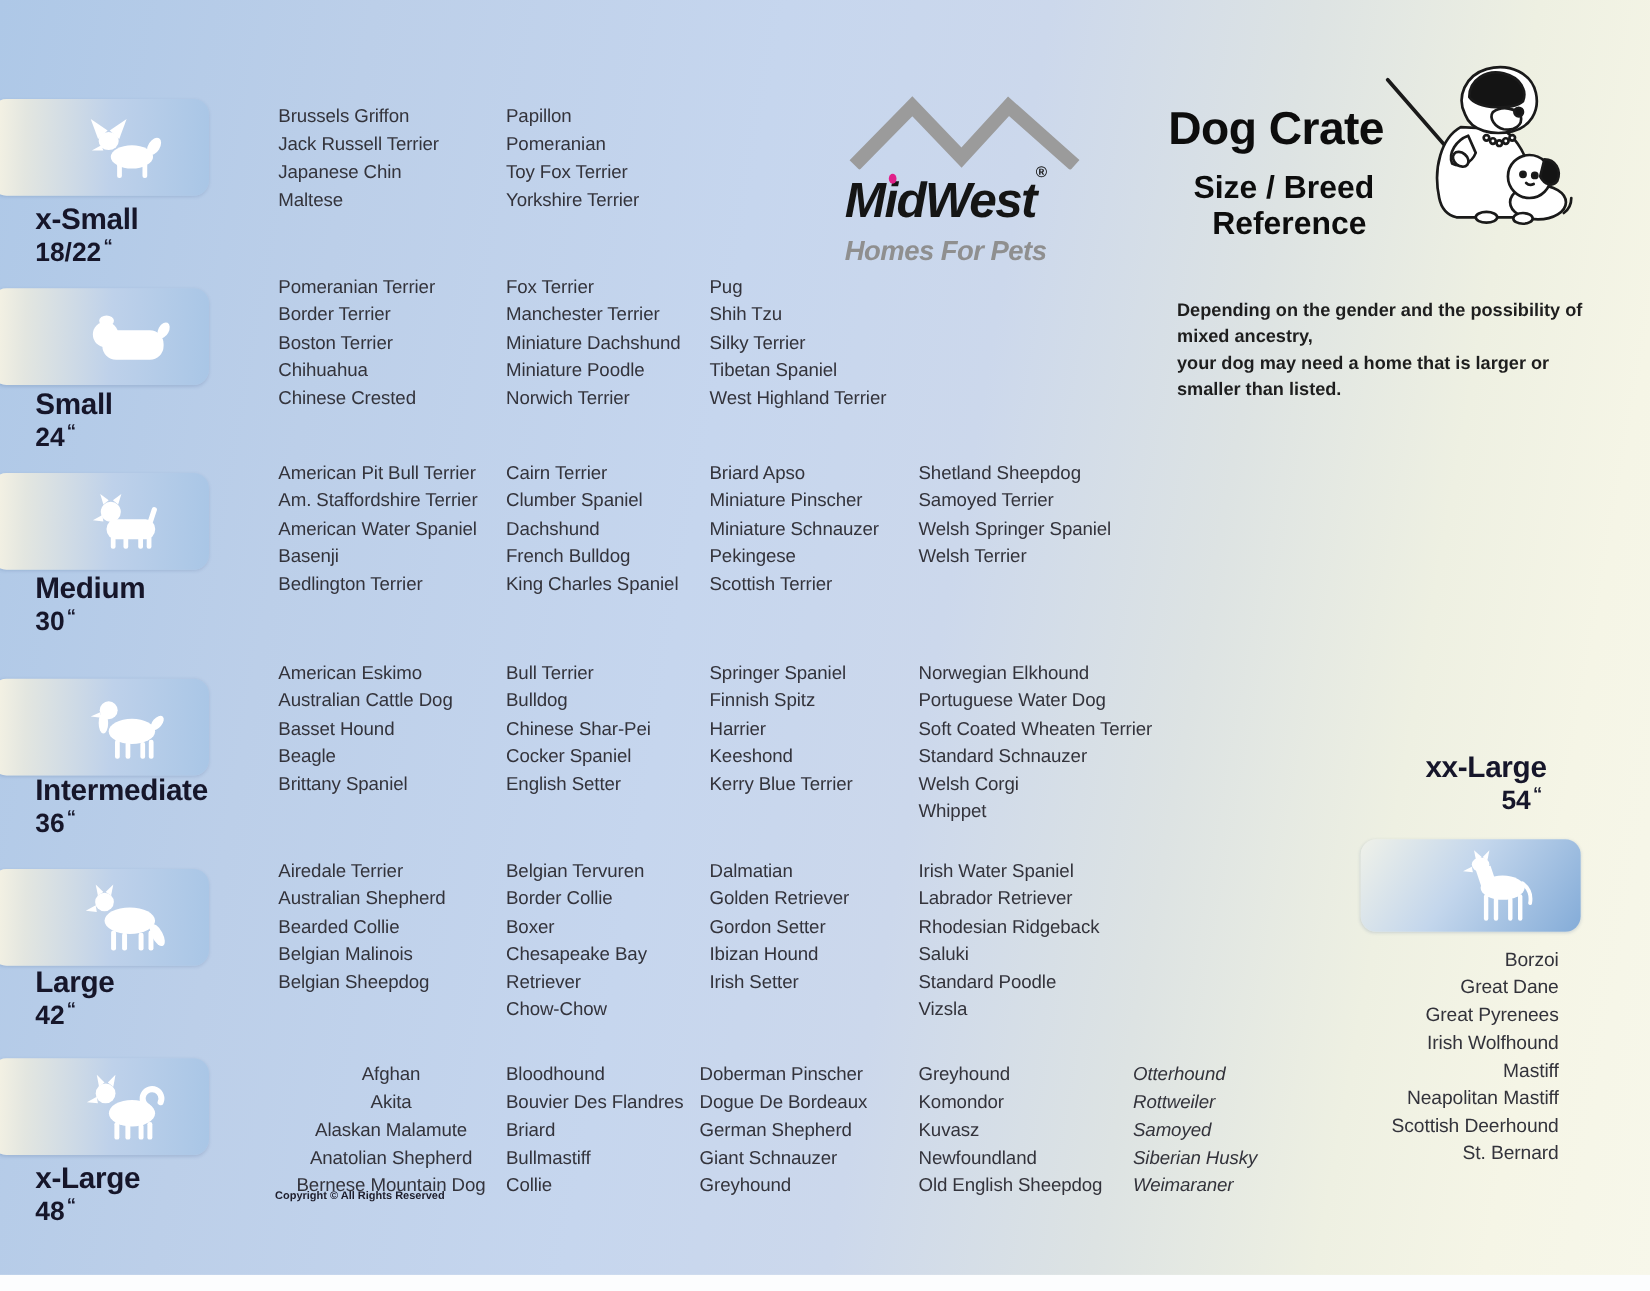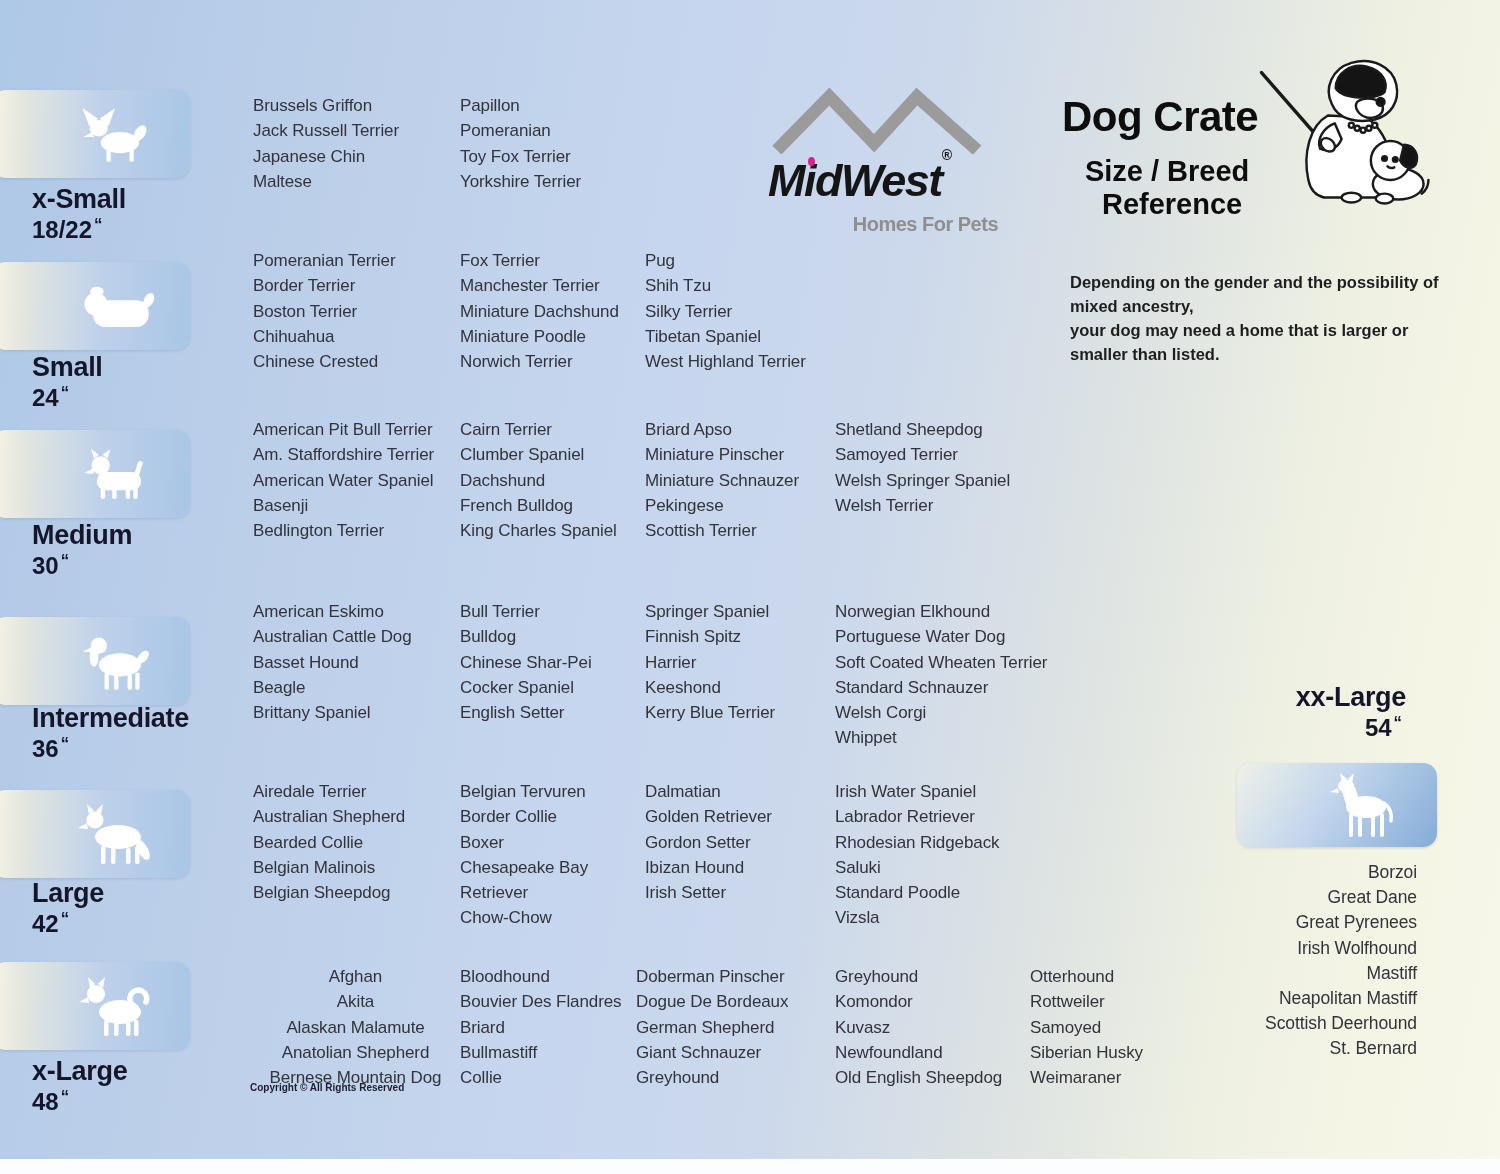--- a/index.html
+++ b/index.html
@@ -26,21 +26,21 @@
   
   .breed-group{position:absolute; left:0; width:1500px;}
   .breed-col{position:absolute; top:0;}
   .breed{font-size:17px; line-height:25.3px; color:#33333b; letter-spacing:-.1px;}
   
   .logo{position:absolute; left:768px; top:84px; width:230px;}
   .brand{font-size:45px; font-weight:bold; font-style:italic; color:#151515; letter-spacing:-1.5px; line-height:1; position:relative;}
   .brand sup{font-size:14px; font-style:normal; letter-spacing:0; position:relative; top:-20px;}
   .i-dot{position:relative;}
   .i-dot::after{content:''; position:absolute; left:4px; top:2px; width:7px; height:9px; background:#e0218a; border-radius:50%;}
-  .tagline{font-size:20px; font-weight:bold; color:#8f8f8f; letter-spacing:-.5px; margin-top:10px;text-align:right;}
+  .tagline{font-size:25px; font-weight:bold; font-style:italic; color:#8f8f8f; letter-spacing:-.5px; margin-top:10px;}
   .title-block{position:absolute; left:1062px; top:96px; color:#0d0d0d;}
   .main-title{font-size:42px; font-weight:800; letter-spacing:-.5px; line-height:1;}
   .sub-title{font-size:29px; font-weight:800; line-height:33px; margin-top:17px; padding-left:14px;text-align:center;}
   .note{position:absolute; left:1070px; top:270px; width:390px; font-size:16.5px; font-weight:bold; color:#1e1e1e; line-height:24px;}
   .mascot{position:absolute; left:1242px; top:54px;}
   
   .xxl-label{position:absolute; left:1230px; width:186px; text-align:right; color:#16162a; font-weight:700; line-height:1;}
   .xxl-tile{
     position:absolute; left:1237px; top:763px; width:200px; height:84px; border-radius:14px;
     background:linear-gradient(125deg,#eff1e9 0%,#c3d6ec 45%,#84acd8 100%);
@@ -324,21 +324,21 @@
         <div class="breed">Giant Schnauzer</div>
         <div class="breed">Greyhound</div>
       </div>
       <div class="breed-col" style="left: 835px; width: 235px;">
         <div class="breed">Greyhound</div>
         <div class="breed">Komondor</div>
         <div class="breed">Kuvasz</div>
         <div class="breed">Newfoundland</div>
         <div class="breed">Old English Sheepdog</div>
       </div>
-      <div class="breed-col" style="left: 1030px; width: 190px;">
+      <div class="breed-col" style="left: 1030px; width: 190px; font-style: italic;">
         <div class="breed">Otterhound</div>
         <div class="breed">Rottweiler</div>
         <div class="breed">Samoyed</div>
         <div class="breed">Siberian Husky</div>
         <div class="breed">Weimaraner</div>
       </div>
     </div>
 
   <div class="logo">
     <svg width="218" height="70" viewBox="0 0 218 72">

